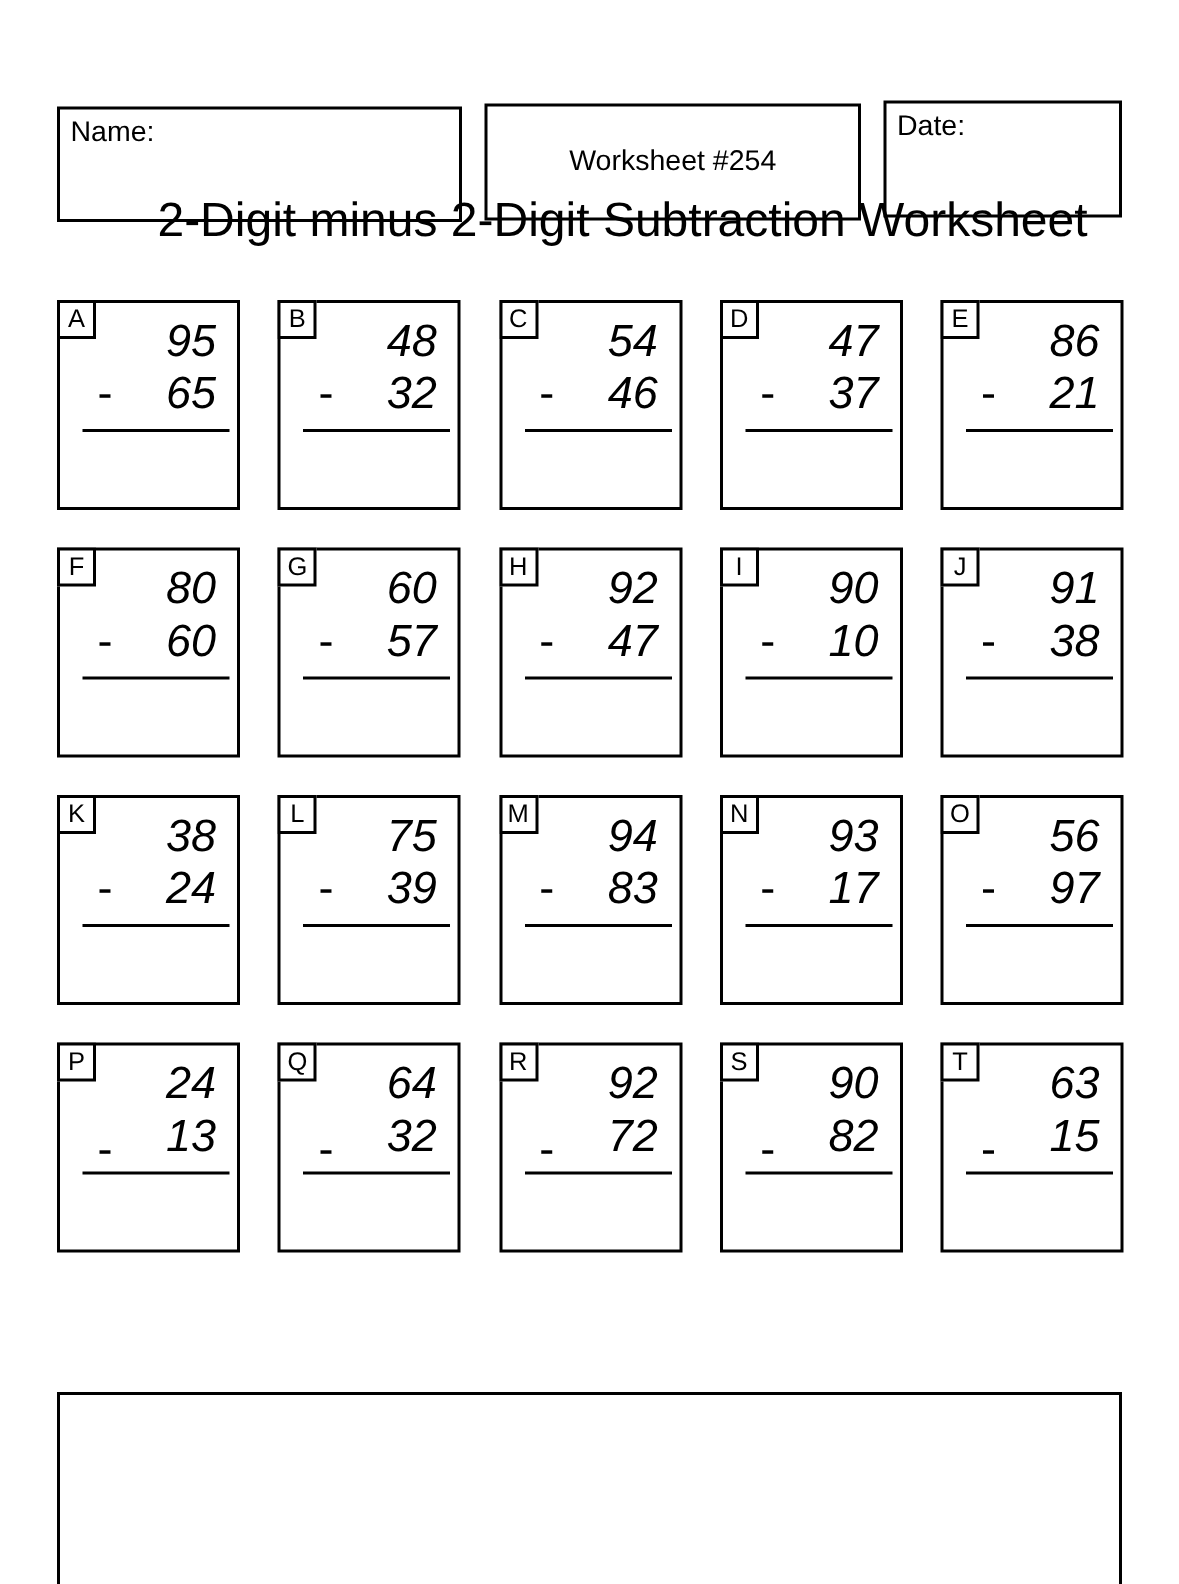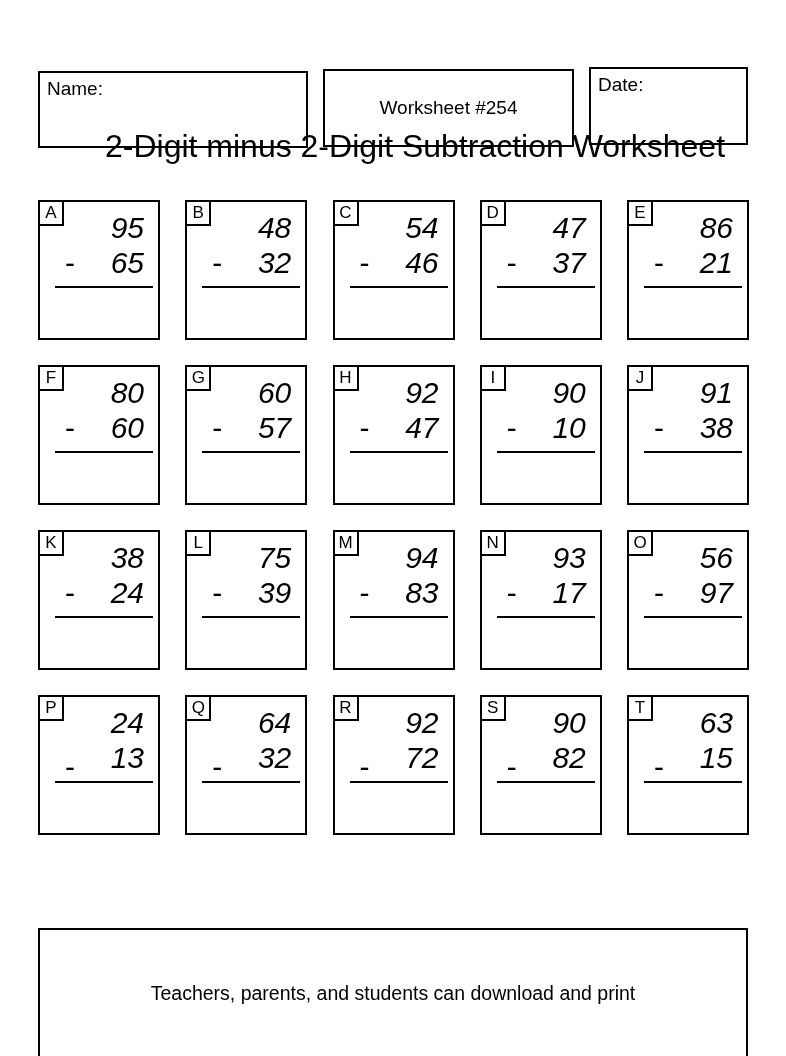--- a/index.html
+++ b/index.html
@@ -284,14 +284,13 @@
     <div class="letter">T</div>
     <div class="num num1">63</div>
     <div class="minus">-</div>
     <div class="num num2">15</div>
     <div class="rule"></div>
     <div class="answer-space"></div>
   </div>
 </div>
 
 <div class="box footer-box">
-  <span>Teachers, parents, and students can download and print</span>
 </div>
 
 </body></html>

